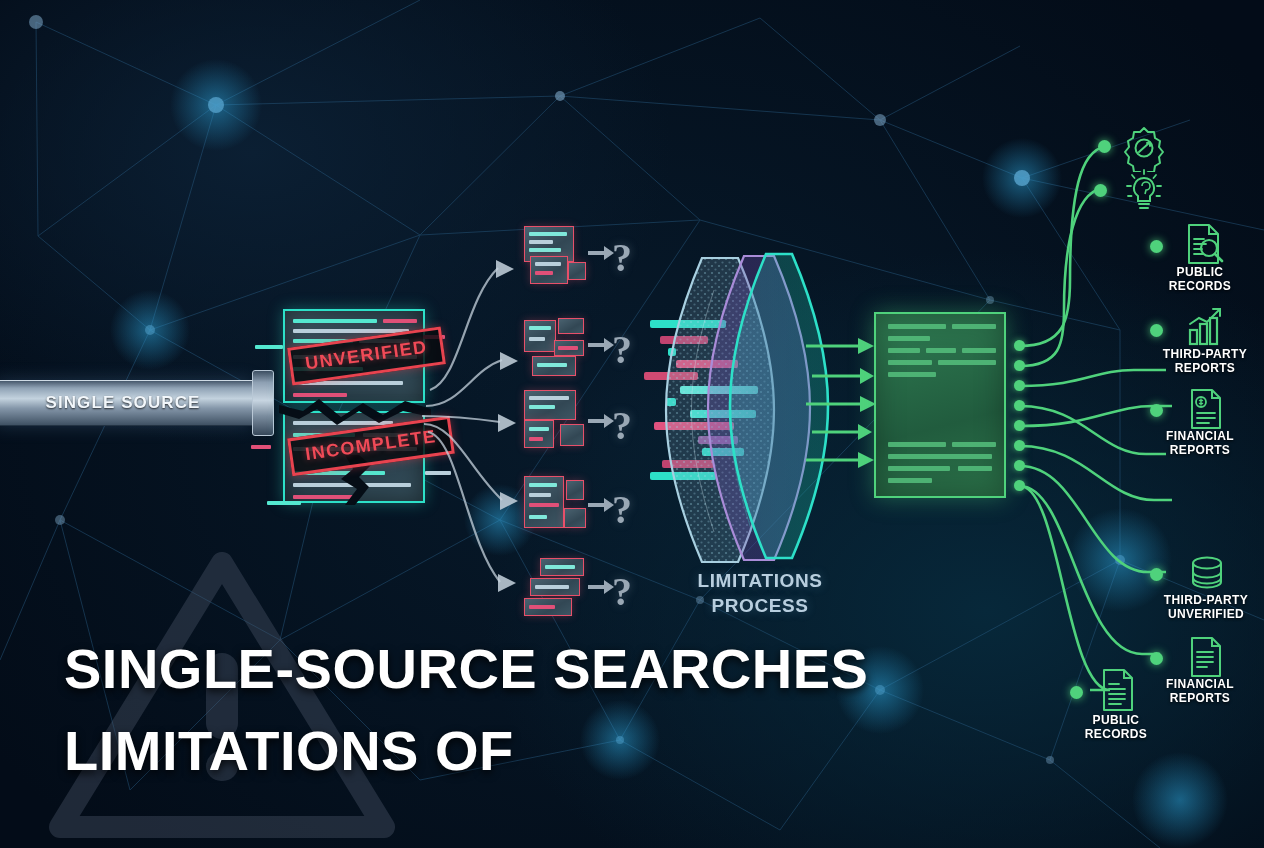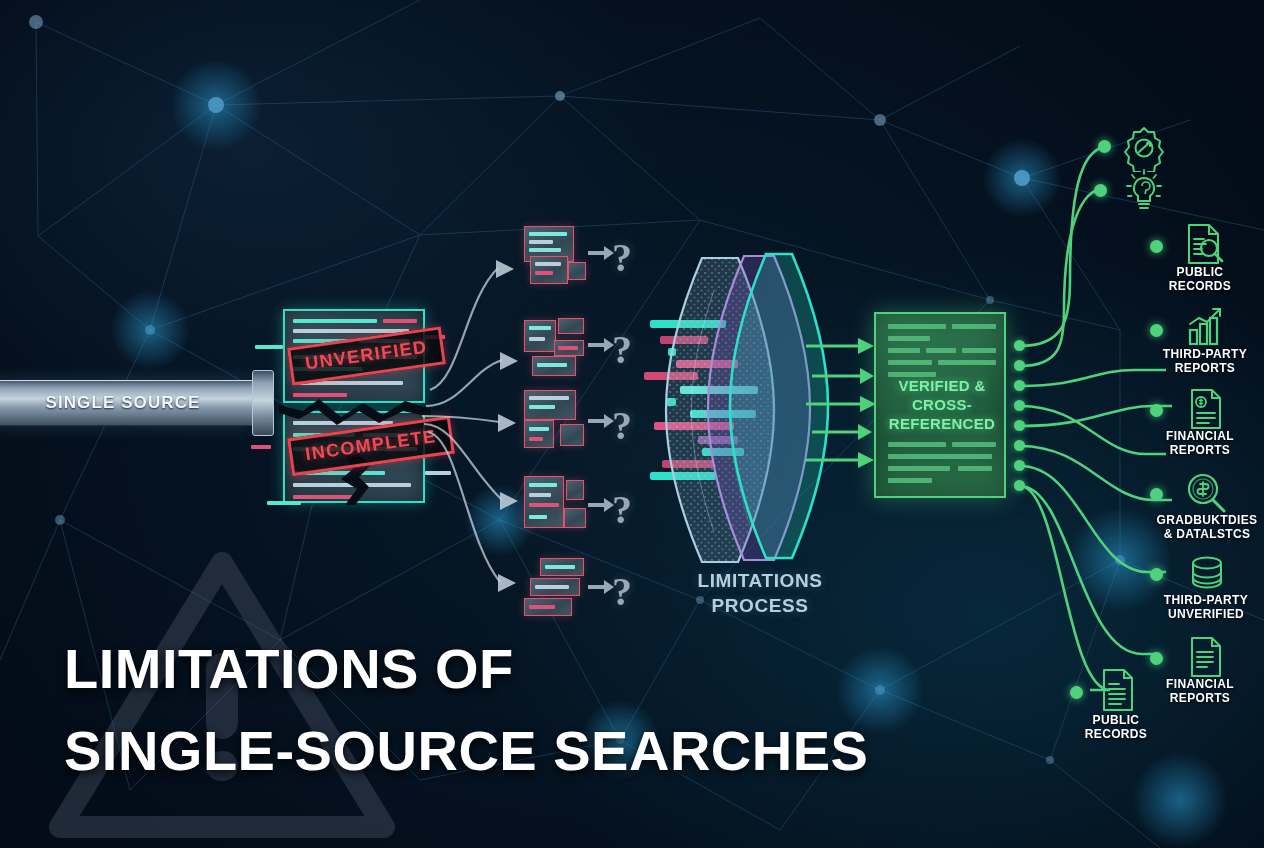--- a/index.html
+++ b/index.html
@@ -407,25 +407,20 @@
     <div class="gline" style="left:12px; top:10px; width:58px;"></div>
     <div class="gline" style="left:76px; top:10px; width:44px;"></div>
     <div class="gline" style="left:12px; top:22px; width:42px;"></div>
     <div class="gline" style="left:12px; top:34px; width:32px;"></div>
     <div class="gline" style="left:50px; top:34px; width:30px;"></div>
     <div class="gline" style="left:86px; top:34px; width:34px;"></div>
     <div class="gline" style="left:12px; top:46px; width:44px;"></div>
     <div class="gline" style="left:62px; top:46px; width:58px;"></div>
     <div class="gline" style="left:12px; top:58px; width:48px;"></div>
 
-    <div id="gdoclbl">
-      <div>VERIFIED &amp;</div>
-      <div>CROSS-</div>
-      <div>REFERENCED</div>
-    </div>
 
     <div class="gline" style="left:12px; top:128px; width:58px;"></div>
     <div class="gline" style="left:76px; top:128px; width:44px;"></div>
     <div class="gline" style="left:12px; top:140px; width:104px;"></div>
     <div class="gline" style="left:12px; top:152px; width:62px;"></div>
     <div class="gline" style="left:82px; top:152px; width:34px;"></div>
     <div class="gline" style="left:12px; top:164px; width:44px;"></div>
   </div>
 
   <div class="cdot abs" style="left:1014px; top:340px;"></div>
@@ -516,33 +511,20 @@
       <g stroke="#4fd27c" stroke-width="1.8" stroke-linecap="round">
         <path d="M11 25 h18 M11 30 h18 M11 35 h12"></path>
       </g>
     </svg>
     <div class="olbl" style="top:42px;">
       <div>FINANCIAL</div>
       <div>REPORTS</div>
     </div>
   </div>
 
-  <div class="onode" style="left:1160px; top:472px; width:94px; height:68px;">
-    <div class="ndot" style="left:-10px; top:16px;"></div>
-    <svg class="oicon" style="left:24px; top:0; width:46px; height:42px;" viewBox="0 0 46 42">
-      <circle cx="19" cy="17" r="14" fill="none" stroke="#4fd27c" stroke-width="2.2"></circle>
-      <circle cx="19" cy="17" r="10" fill="none" stroke="#4fd27c" stroke-width="1.2" opacity=".7"></circle>
-      <path d="M19 10 v14 M16 12 h6 a2.5 2.5 0 0 1 0 5 h-6 a2.5 2.5 0 0 0 0 5 h6" fill="none" stroke="#4fd27c" stroke-width="1.8" stroke-linecap="round"></path>
-      <path d="M29 28 l11 11" stroke="#4fd27c" stroke-width="3" stroke-linecap="round"></path>
-    </svg>
-    <div class="olbl" style="top:42px;">
-      <div>GRADBUKTDIES</div>
-      <div>&amp; DATALSTCS</div>
-    </div>
-  </div>
 
   <div class="onode" style="left:1160px; top:554px; width:92px; height:68px;">
     <div class="ndot" style="left:-10px; top:14px;"></div>
     <svg class="oicon" style="left:28px; top:0; width:38px; height:40px;" viewBox="0 0 38 40">
       <g fill="none" stroke="#4fd27c" stroke-width="2">
         <ellipse cx="19" cy="9" rx="14" ry="5.5"></ellipse>
         <path d="M5 9 v19 a14 5.5 0 0 0 28 0 v-19"></path>
         <path d="M5 18 a14 5.5 0 0 0 28 0"></path>
         <path d="M5 24 a14 5.5 0 0 0 28 0"></path>
       </g>
@@ -577,17 +559,17 @@
         <path d="M11 16 h10 M11 21 h16 M11 26 h16 M11 31 h16 M11 36 h12"></path>
       </g>
     </svg>
     <div class="olbl" style="top:46px;">
       <div>PUBLIC</div>
       <div>RECORDS</div>
     </div>
   </div>
 
   <div id="title" class="abs">
+    <div>SINGLE-SOURCE SEARCHES</div>
     <div>LIMITATIONS OF</div>
-    <div>SINGLE-SOURCE SEARCHES</div>
   </div>
 
 </div>
 
 </body></html>

